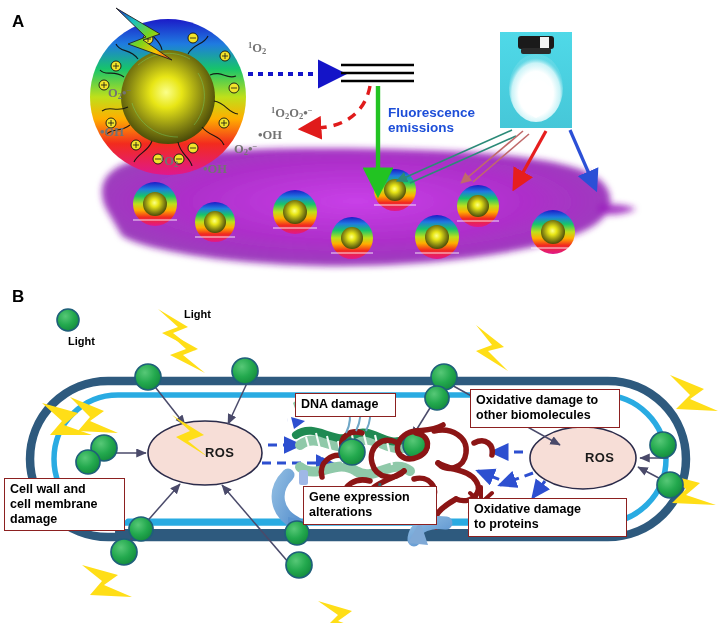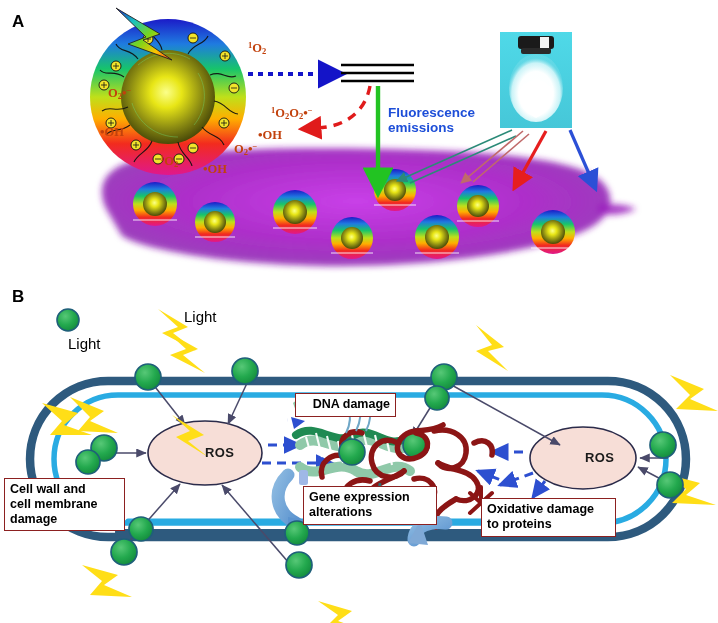--- a/index.html
+++ b/index.html
@@ -22,21 +22,21 @@
   }
 
   
   #panelA{position:absolute;left:0;top:0;width:718px;height:285px;}
 
   .sci-label{
     position:absolute;
     font-family:"Liberation Serif", serif;
     font-weight:bold;
     font-size:12.5px;
-    color:#c2410c;
+    color:#737373;
     white-space:nowrap;
     line-height:1;
   }
   .sci-label sub{font-size:8.5px;vertical-align:-0.22em;}
   .sci-label sup{font-size:8.5px;vertical-align:0.5em;}
   .sci-label .dot{font-size:13px;}
 
   .fluor-text{
     position:absolute;
     font-weight:bold;
@@ -44,22 +44,22 @@
     color:#1d4ed8;
     line-height:1.12;
     white-space:nowrap;
   }
 
   
   #panelB{position:absolute;left:0;top:285px;width:718px;height:338px;}
 
   .b-label{
     position:absolute;
-    font-weight:normal;
-    font-size:15px;
+    font-weight:bold;
+    font-size:11px;
     color:#000;
     white-space:nowrap;
     line-height:1.15;
     padding-left:24px;
   }
   .b-box{
     position:absolute;
     border:1.6px solid #8c2020;
     background:#ffffff;
     color:#000;
@@ -498,23 +498,25 @@
     <span class="b-label" style="left:44px;top:50px;">Light</span>
     <span class="b-label" style="left:160px;top:23px;">Light</span>
 
     <span class="ros-label" style="left:180px;top:160px;">ROS</span>
     <span class="ros-label" style="left:560px;top:165px;">ROS</span>
 
     <div class="b-box" style="left:4px;top:193px;width:121px;">Cell wall and
 cell membrane
 damage</div>
 
-    <div class="b-box" style="left:295px;top:108px;width:101px;text-align:right;">DNA damage</div>
-
+    <div class="b-box" style="left:295px;top:108px;width:101px;text-align:left;">DNA damage</div>
+
+    <div class="b-box" style="left:470px;top:104px;width:150px;">Oxidative damage to
+other biomolecules</div>
 
     <div class="b-box" style="left:303px;top:201px;width:134px;">Gene expression
 alterations</div>
 
-    <div class="b-box" style="left:468px;top:213px;width:135px;margin-left:13px;">Oxidative damage
+    <div class="b-box" style="left:468px;top:213px;width:159px;">Oxidative damage
 to proteins</div>
   </div>
 
 </div>
 
 </body></html>

